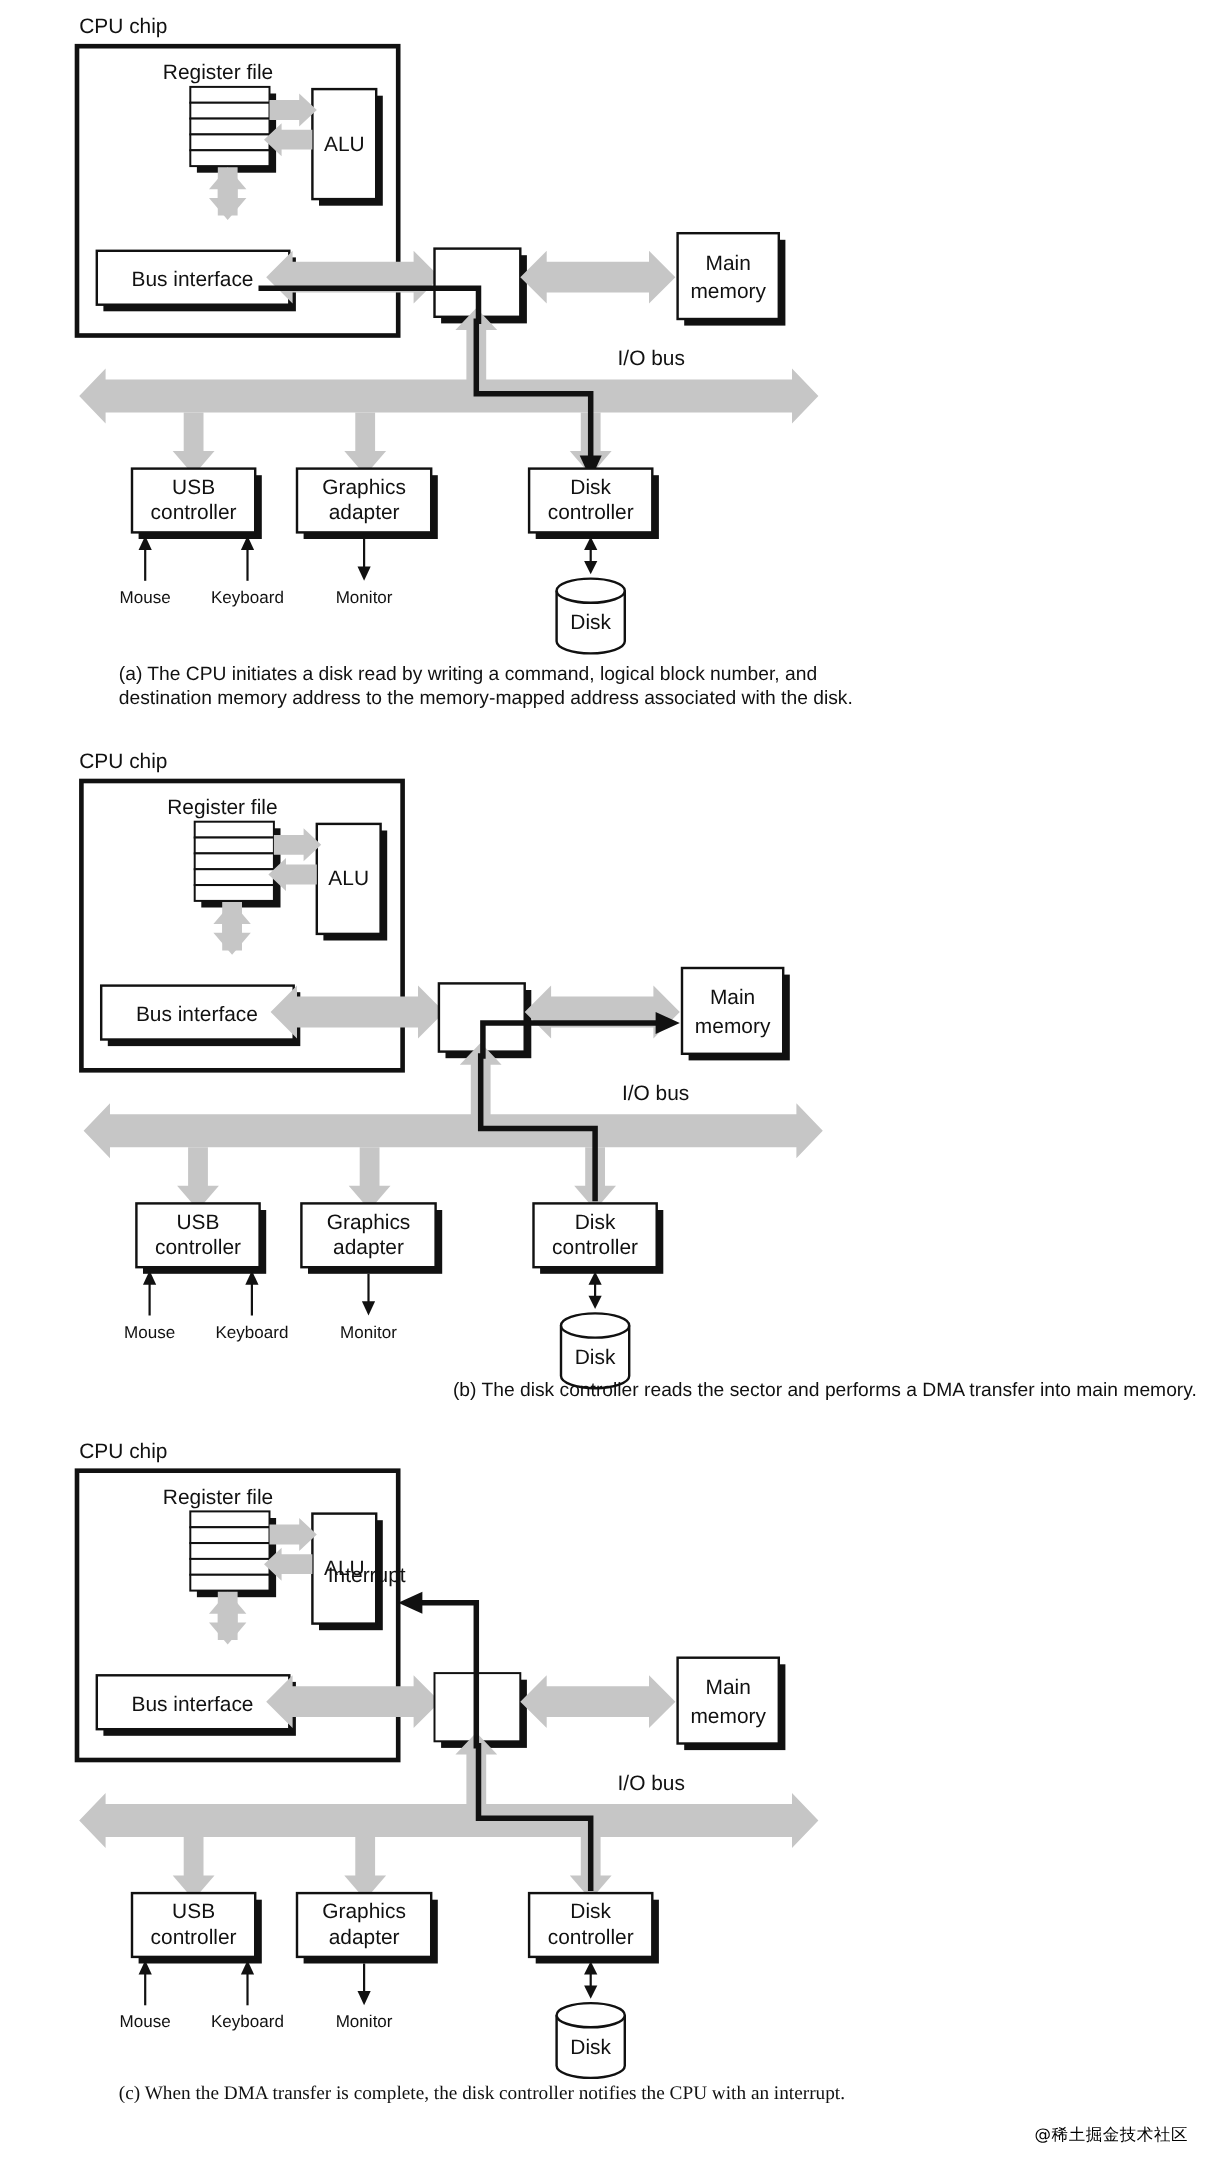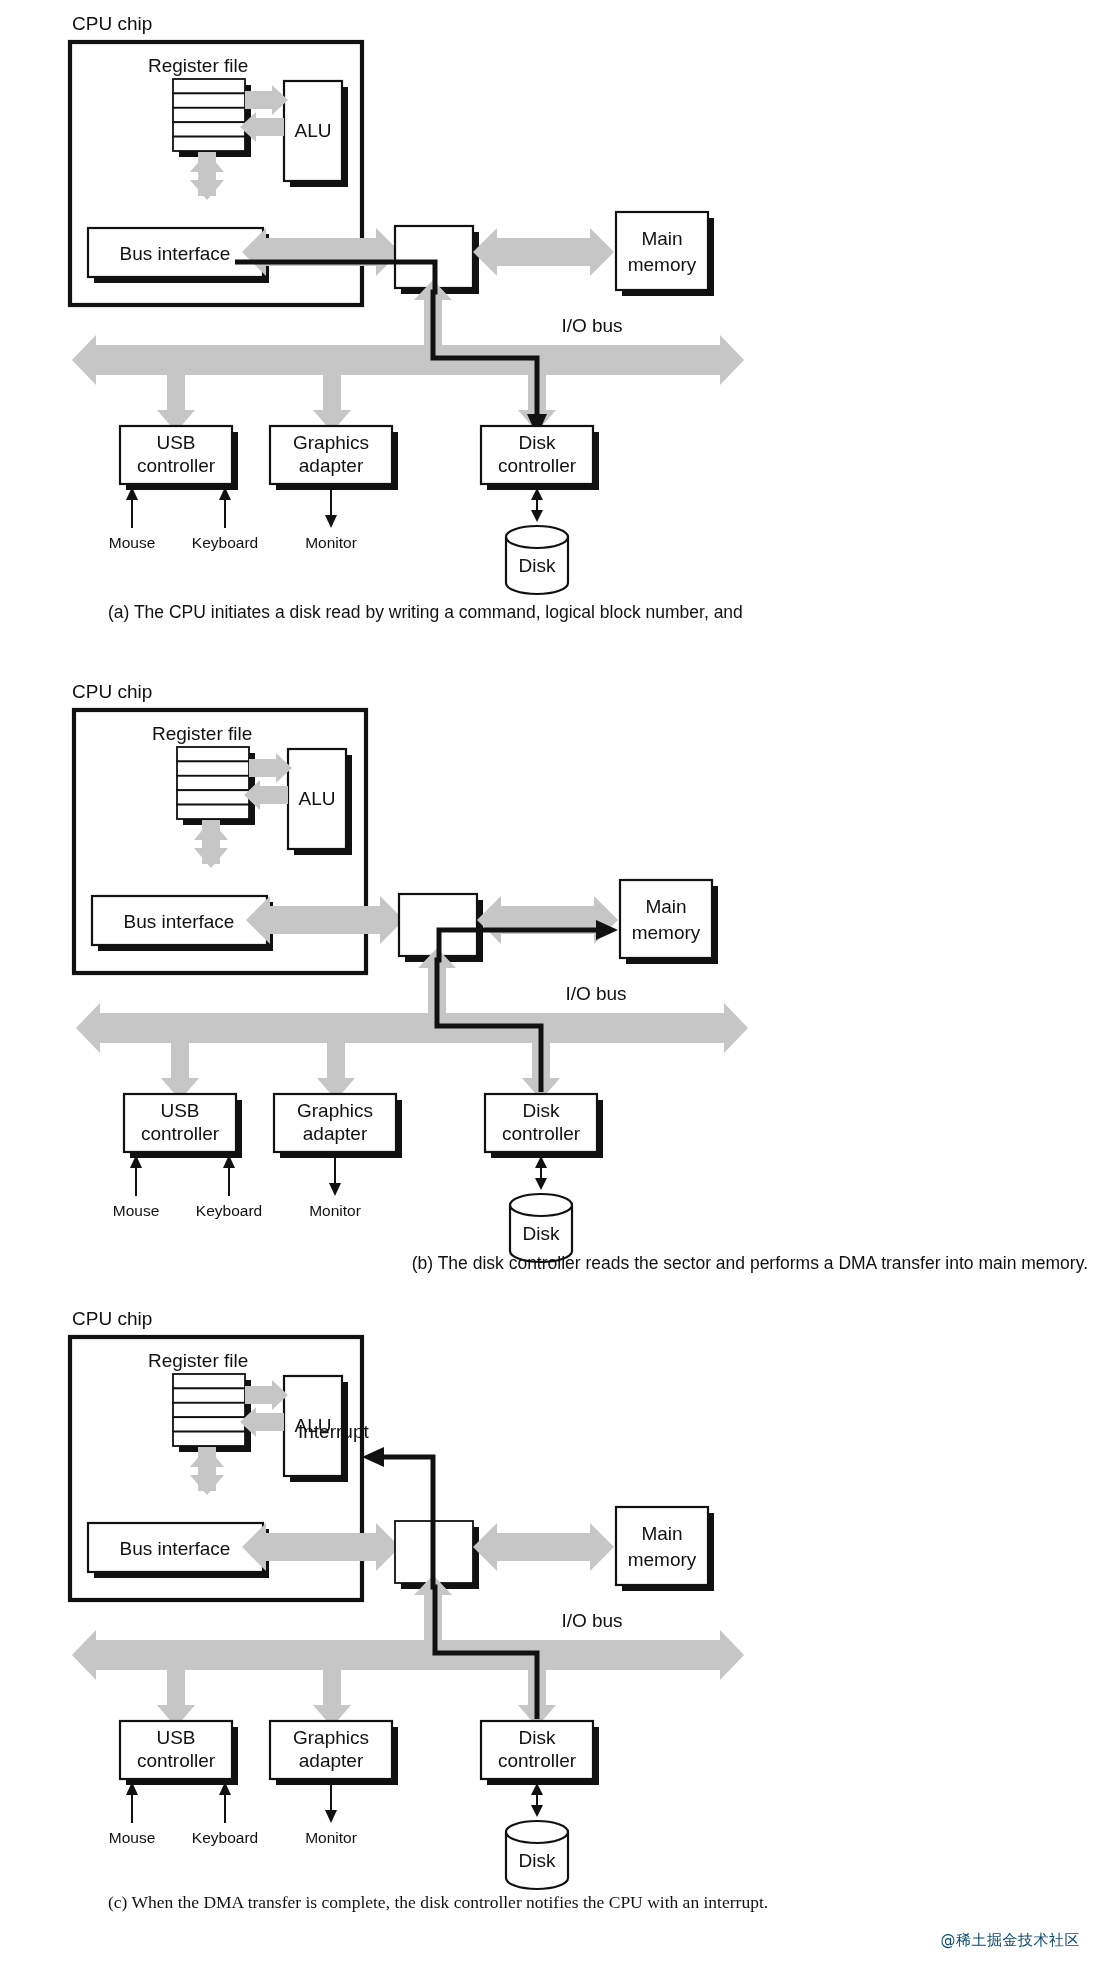--- a/index.html
+++ b/index.html
@@ -16,21 +16,21 @@
   #panel-c{top:1295px;height:600px;}
   .caption{
     position:absolute;left:72px;width:980px;
     font-size:17.5px;line-height:22px;color:#111;margin-left:36px;
   }
   #caption-a{top:601px;}
   #caption-b{top:1252px;text-align:right;}
   #caption-c{top:1891px;font-family:Liberation Serif, serif;}
   .watermark{
     position:absolute;right:22px;top:1931px;
-    font-size:15px;color:#0c4a6e;letter-spacing:.5px;
+    font-size:15px;color:#000000;letter-spacing:.5px;
     font-family:"DejaVu Sans", sans-serif;
     margin-left:37px;
   }
   svg{display:block;}
   text{font-family:"Liberation Sans", sans-serif;fill:#111;}
   .lbl{font-size:19px;}
   .lbl-sm{font-size:15.5px;}
   .box{fill:#ffffff;stroke:#111;stroke-width:2.2;}
   .box-thin{fill:#ffffff;stroke:#111;stroke-width:1.8;}
   .shadow{fill:#111;}
@@ -137,20 +137,21 @@
       <g>
         <path class="box" d="M 506,537 L 506,583 A 31,11 0 0 0 568,583 L 568,537"></path>
         <ellipse class="box" cx="537" cy="537" rx="31" ry="11"></ellipse>
       </g>
       <text class="lbl" x="537" y="572" text-anchor="middle">Disk</text>
     </svg>
   </div>
 
   <div class="caption" id="caption-a">
     <div>(a) The CPU initiates a disk read by writing a command, logical block number, and</div>
+    <div>destination memory address to the memory-mapped address associated with the disk.</div>
   </div>
 
   <div class="panel" id="panel-b">
     <svg width="1102" height="600" viewBox="0 0 1102 600">
       <text class="lbl" x="72" y="30">CPU chip</text>
       <rect class="chip" x="74" y="42" width="292" height="263"></rect>
 
       <text class="lbl" x="152" y="72">Register file</text>
       <rect class="shadow" x="183" y="85" width="72" height="72"></rect>
       <g>

